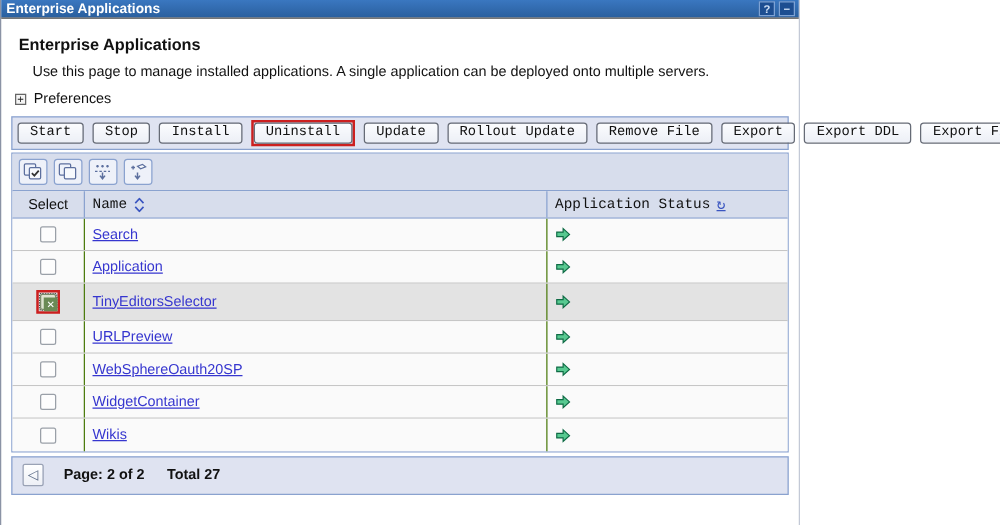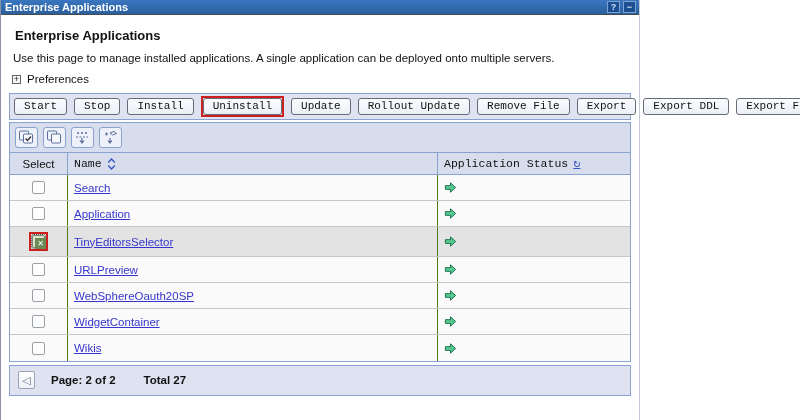--- a/index.html
+++ b/index.html
@@ -15,21 +15,21 @@
     padding: 0 3px 0 4px; }
   .titlebar .title { color: #fff; font-size: 11px; font-weight: bold; line-height: 14px; }
   .tb-btns { margin-left: auto; display: flex; gap: 3px; }
   .tb-btn { width: 13px; height: 12px; background: #1d4e91; border: 1px solid #7da2d4;
     color: #cfe0f5; font-size: 9px; line-height: 9px; font-weight: bold;
     font-family: "Liberation Sans", sans-serif; cursor: pointer; padding: 0; }
 
   
   .content { padding: 0 8px; }
   h1.pagehead { font-size: 13px; font-weight: bold; margin: 13px 0 0 6px; }
-  p.pagedesc { font-size: 11.5px; margin: 9px 0 0 4px; }
+  p.pagedesc { font-size: 11.5px; margin: 9px 0 0 17px; }
   .prefs { display: flex; align-items: center; gap: 6px; margin: 9px 0 8px 3px;
     font-size: 11.5px; cursor: pointer; }
   .expand-box { width: 9px; height: 9px; border: 1px solid #666; background: #f4f4f4;
     font-size: 9px; line-height: 7px; text-align: center; color: #222; display: inline-block; }
 
   
   .toolbar { border: 1px solid #8aa2cf; background: #dfe3f1; padding: 2px 4px;
     display: flex; align-items: center; gap: 7px; }
   .act-btn { font-family: Liberation Mono, monospace; font-size: 11px; color: #111;
     background: linear-gradient(#fbfcfe, #eceff6); border: 1px solid #666b76;
@@ -72,21 +72,21 @@
     font-size: 8px; line-height: 11px; text-align: center; }
   .red-box { border: 2px solid #cc1f1f; display: inline-flex; padding: 1px; }
 
   
   .footerbar { border: 1px solid #8aa2cf; background: #dfe3f1; margin-top: 3px;
     padding: 5px 8px 6px; display: flex; align-items: center; gap: 14px;
     font-size: 11.5px; font-weight: bold; }
   .page-btn { width: 17px; height: 18px; background: linear-gradient(#ffffff,#eef0f6);
     border: 1px solid #9aa2b5; border-radius: 2px; color: #5a6a85; font-size: 11px;
     line-height: 14px; cursor: pointer; padding: 0; margin-right: 2px; }
-  .total-label { margin-left: 14px; }
+  .total-label { margin-left: 4px; }
 
   svg { display: block; }
 </style>
 </head>
 <body>
 
 <div class="frame">
 
   <div class="titlebar">
     <span class="title">Enterprise Applications</span>

